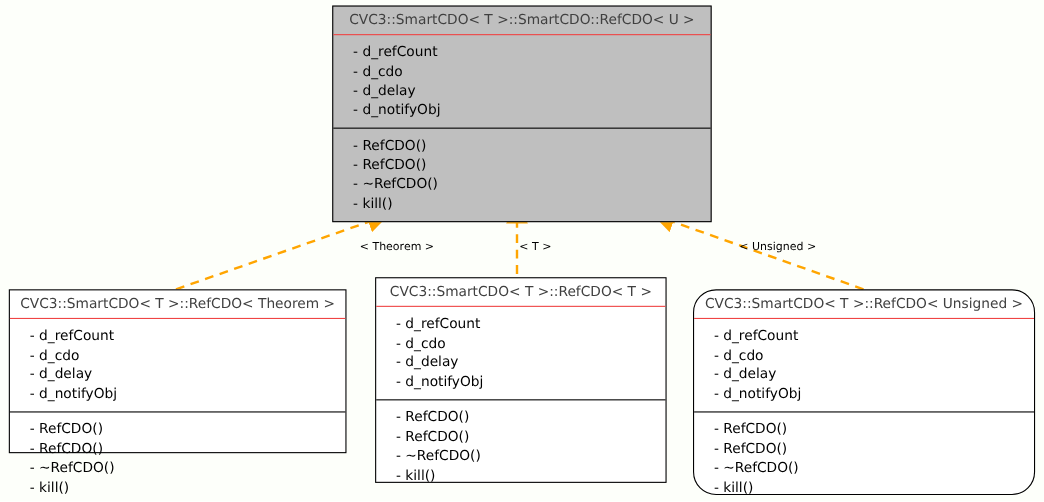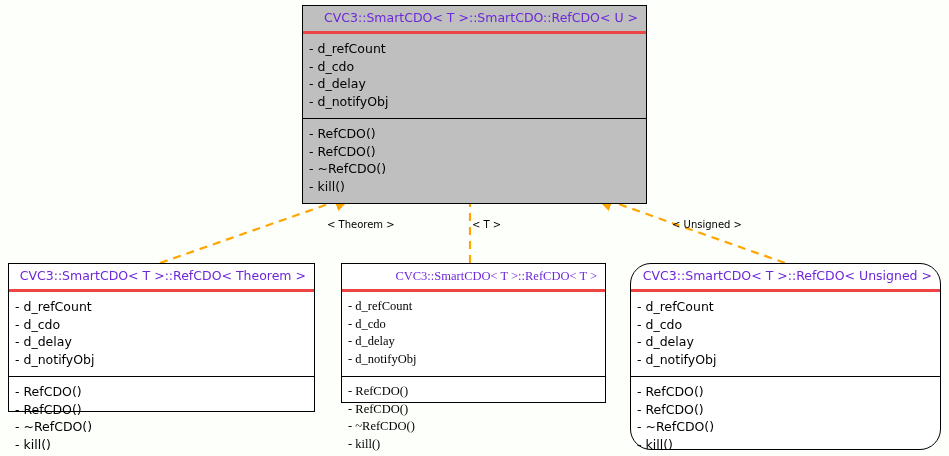--- a/index.html
+++ b/index.html
@@ -24,29 +24,29 @@
     display: flex;
     flex-direction: column;
   }
   .uml-box.filled {
     background: #bfbfbf;
   }
   .box-title {
     box-sizing: border-box;
     padding: 5px 8px 6px 8px;
     font-size: 12.5px;
-    color: #6d28d9;
-    text-align: right;
+    color: #404040;
+    text-align: center;
     white-space: nowrap;
-    border-bottom: 3px solid #ef4444;
+    border-bottom: 1px solid #ef4444;
     line-height: 14px;
   }
   .box-section {
     box-sizing: border-box;
-    padding: 6px 8px 8px 6px;
+    padding: 6px 8px 8px 18px;
     font-size: 12.5px;
     color: #000000;
     line-height: 17.5px;
     white-space: nowrap;
   }
   .box-section.attrs {
     border-bottom: 1px solid #000000;
   }
   .member {
     display: block;
@@ -115,21 +115,21 @@
       <span class="member">- d_notifyObj</span>
     </div>
     <div class="box-section methods">
       <span class="member">- RefCDO()</span>
       <span class="member">- RefCDO()</span>
       <span class="member">- ~RefCDO()</span>
       <span class="member">- kill()</span>
     </div>
   </div>
 
-  <div class="uml-box" style="left:341px; top:263px; width:265px; height:140px;font-family:Liberation Serif, serif;">
+  <div class="uml-box" style="left:341px; top:252px; width:265px; height:187px;">
     <div class="box-title">CVC3::SmartCDO&lt; T &gt;::RefCDO&lt; T &gt;</div>
     <div class="box-section attrs">
       <span class="member">- d_refCount</span>
       <span class="member">- d_cdo</span>
       <span class="member">- d_delay</span>
       <span class="member">- d_notifyObj</span>
     </div>
     <div class="box-section methods">
       <span class="member">- RefCDO()</span>
       <span class="member">- RefCDO()</span>

